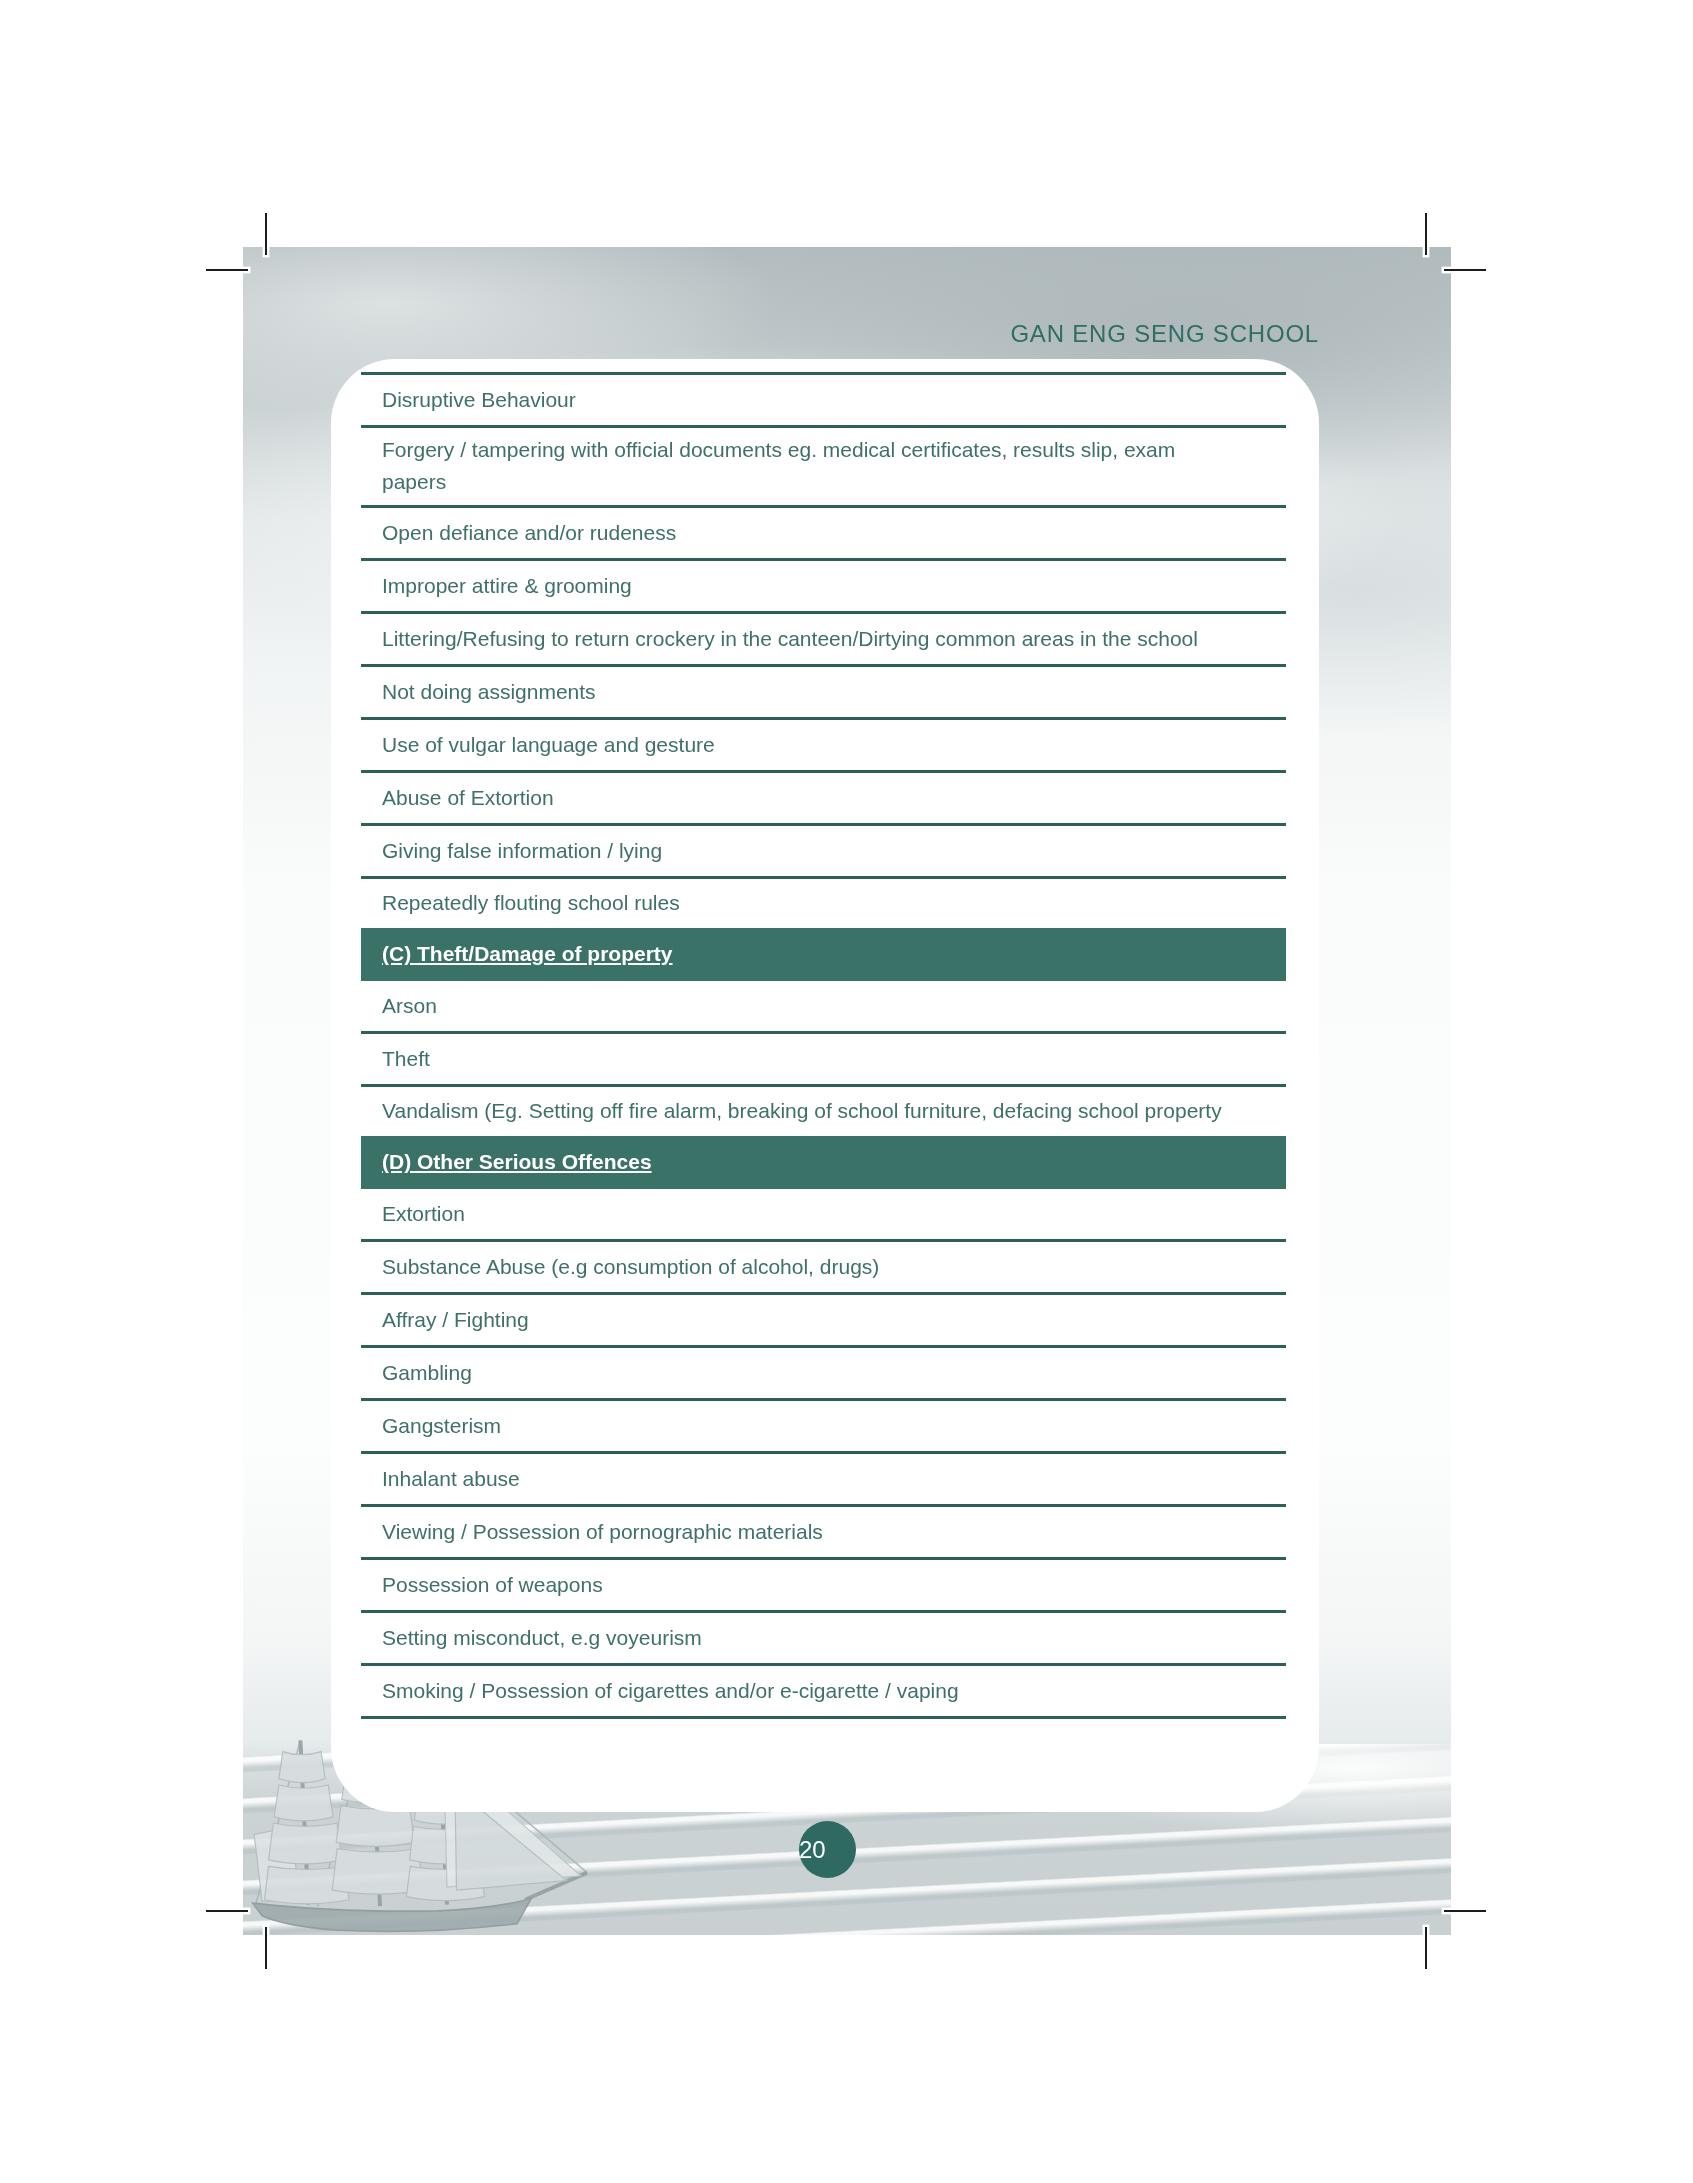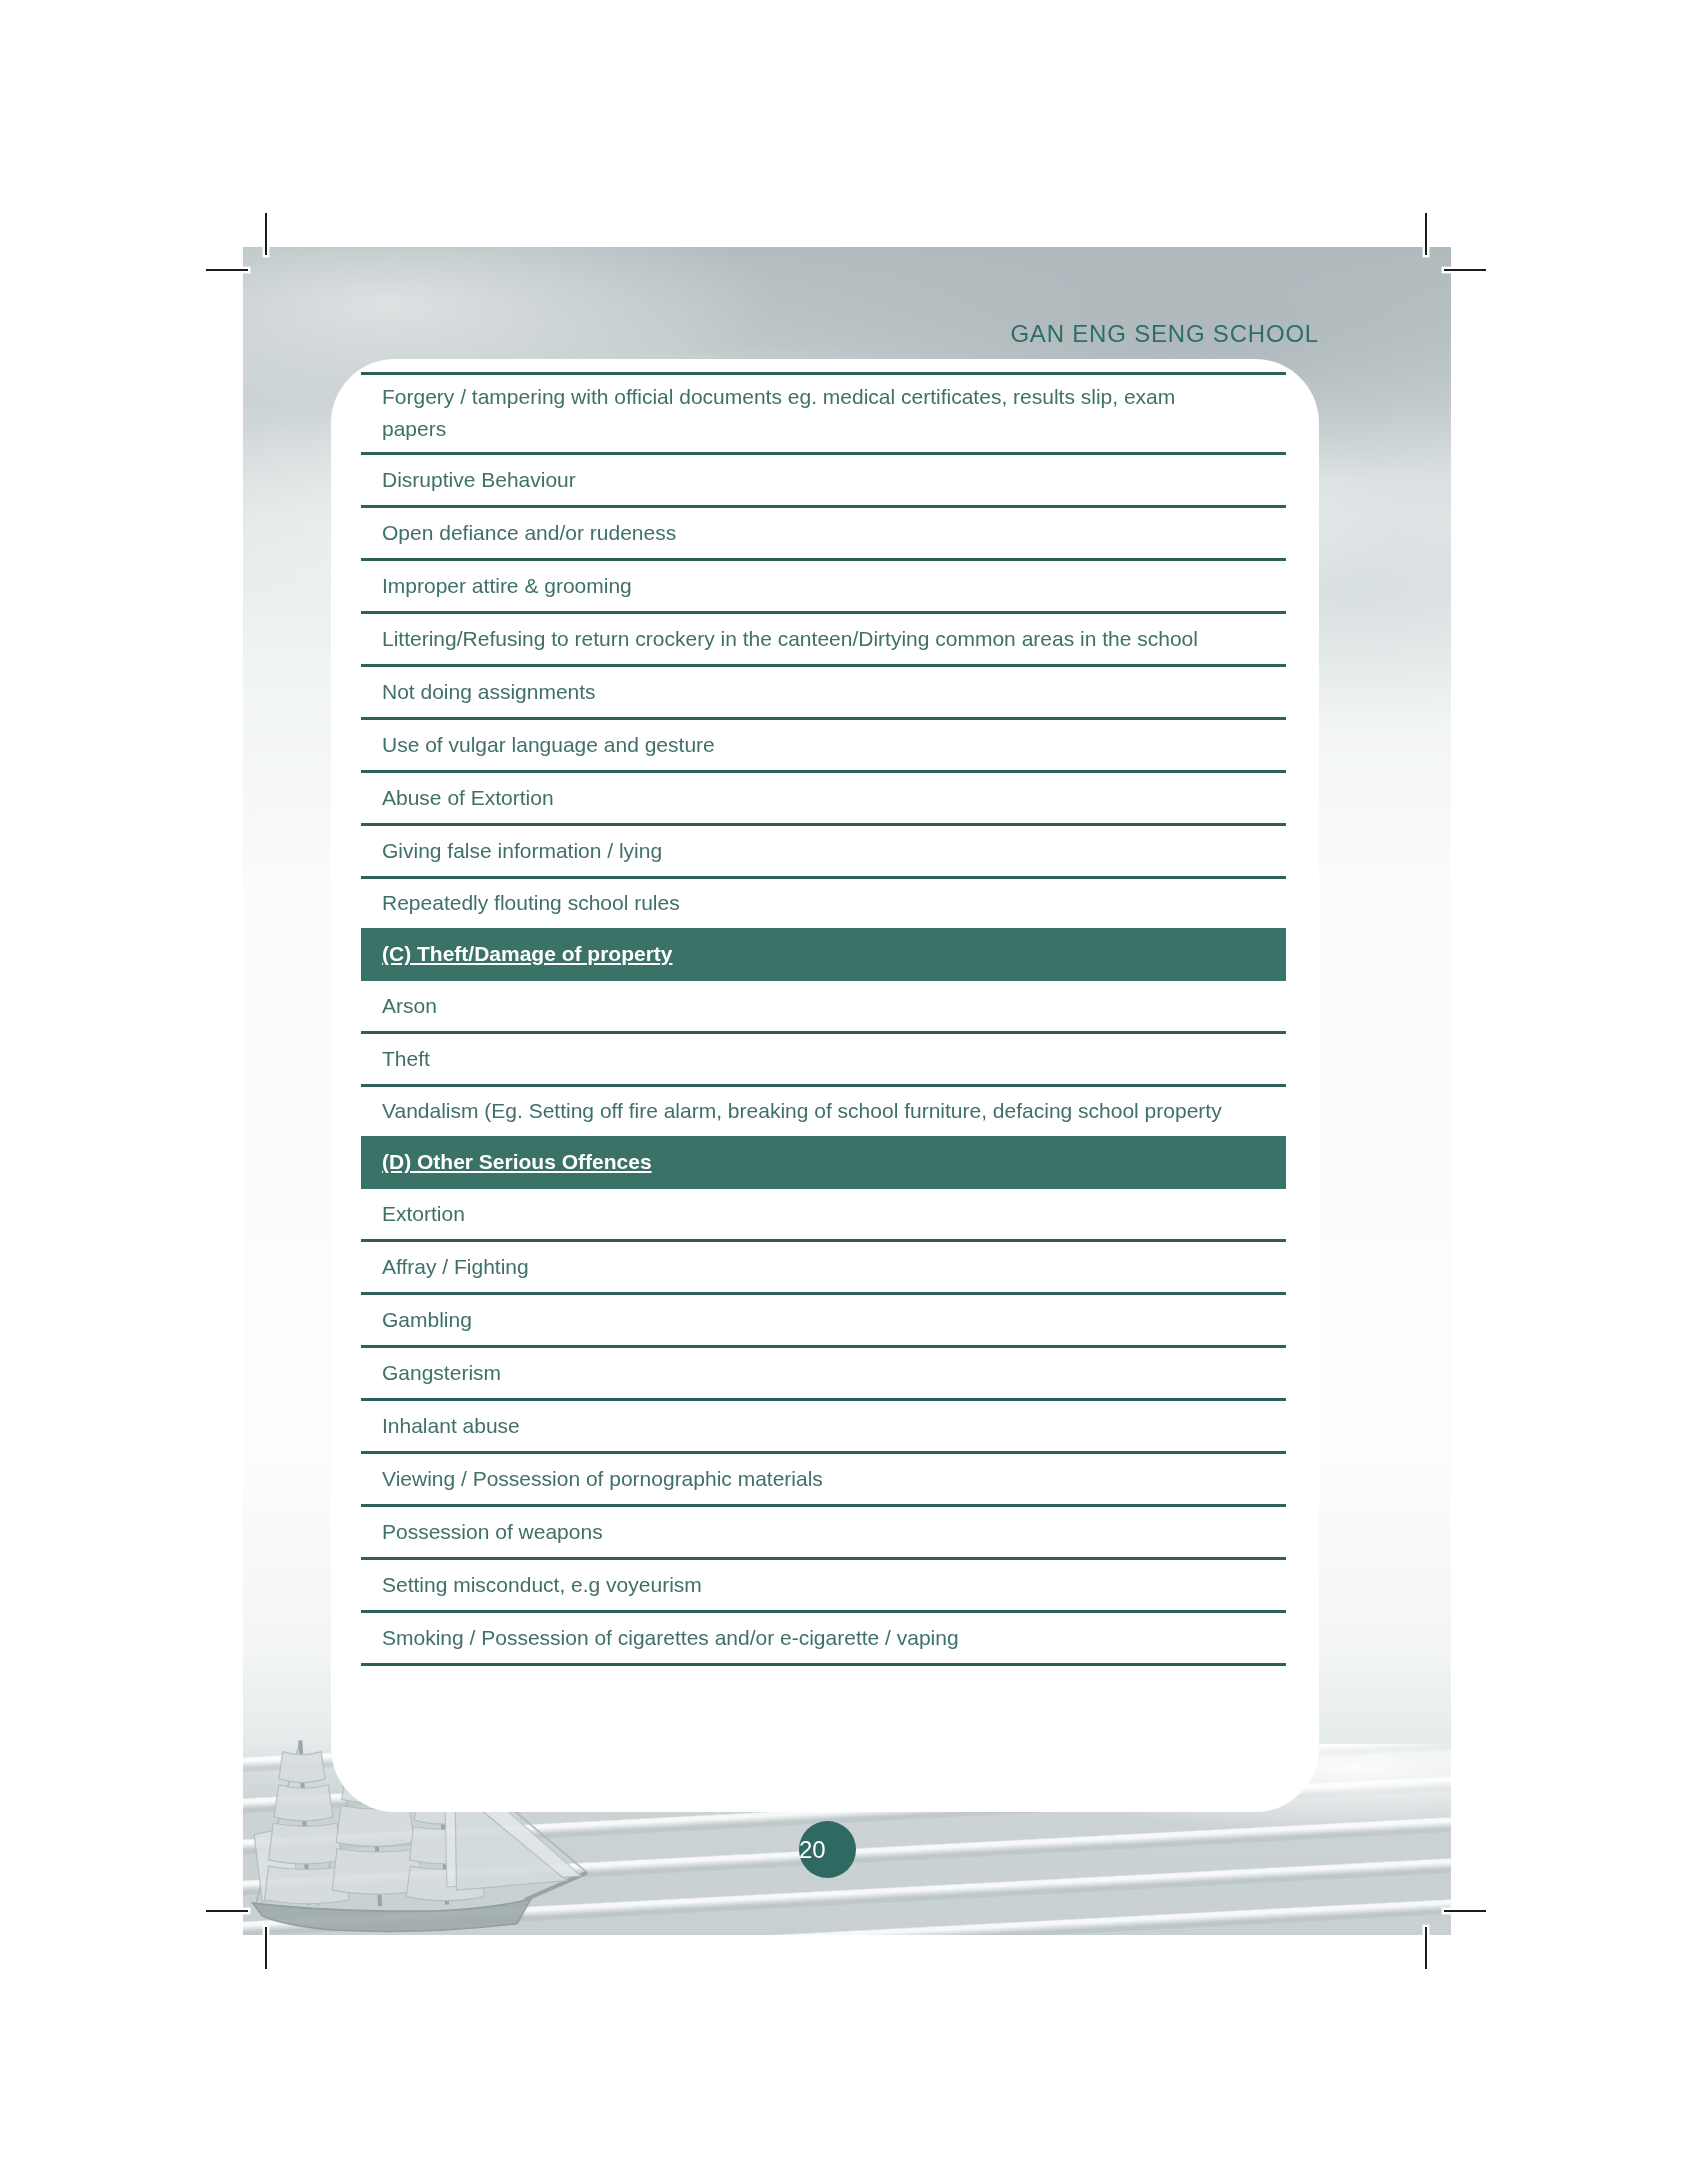--- a/index.html
+++ b/index.html
@@ -146,27 +146,27 @@
   <div class="mark h" style="left:1444px; top:269px;"></div>
   <div class="mark v" style="left:265px;  top:1927px;"></div>
   <div class="mark h" style="left:206px;  top:1910px;"></div>
   <div class="mark v" style="left:1425px; top:1927px;"></div>
   <div class="mark h" style="left:1444px; top:1910px;"></div>
 
   <div class="title">GAN ENG SENG SCHOOL</div>
 
   <div class="card">
     <div class="table" id="offence-table">
+        <div class="row normal">
+          <span class="row-text">Disruptive Behaviour</span>
+        </div>
         <div class="row tall">
           <span class="row-text">Forgery / tampering with official documents eg. medical certificates, results slip, exam papers</span>
         </div>
         <div class="row normal">
-          <span class="row-text">Disruptive Behaviour</span>
-        </div>
-        <div class="row normal">
           <span class="row-text">Open defiance and/or rudeness</span>
         </div>
         <div class="row normal">
           <span class="row-text">Improper attire &amp; grooming</span>
         </div>
         <div class="row normal">
           <span class="row-text">Littering/Refusing to return crockery in the canteen/Dirtying common areas in the school</span>
         </div>
         <div class="row normal">
           <span class="row-text">Not doing assignments</span>
@@ -193,20 +193,23 @@
           <span class="row-text">Theft</span>
         </div>
         <div class="row no-divider">
           <span class="row-text">Vandalism (Eg. Setting off fire alarm, breaking of school furniture, defacing school property</span>
         </div>
         <div class="row section">
           <span class="row-text">(D) Other Serious Offences</span>
         </div>
         <div class="row normal">
           <span class="row-text">Extortion</span>
+        </div>
+        <div class="row normal">
+          <span class="row-text">Substance Abuse (e.g consumption of alcohol, drugs)</span>
         </div>
         <div class="row normal">
           <span class="row-text">Affray / Fighting</span>
         </div>
         <div class="row normal">
           <span class="row-text">Gambling</span>
         </div>
         <div class="row normal">
           <span class="row-text">Gangsterism</span>
         </div>

